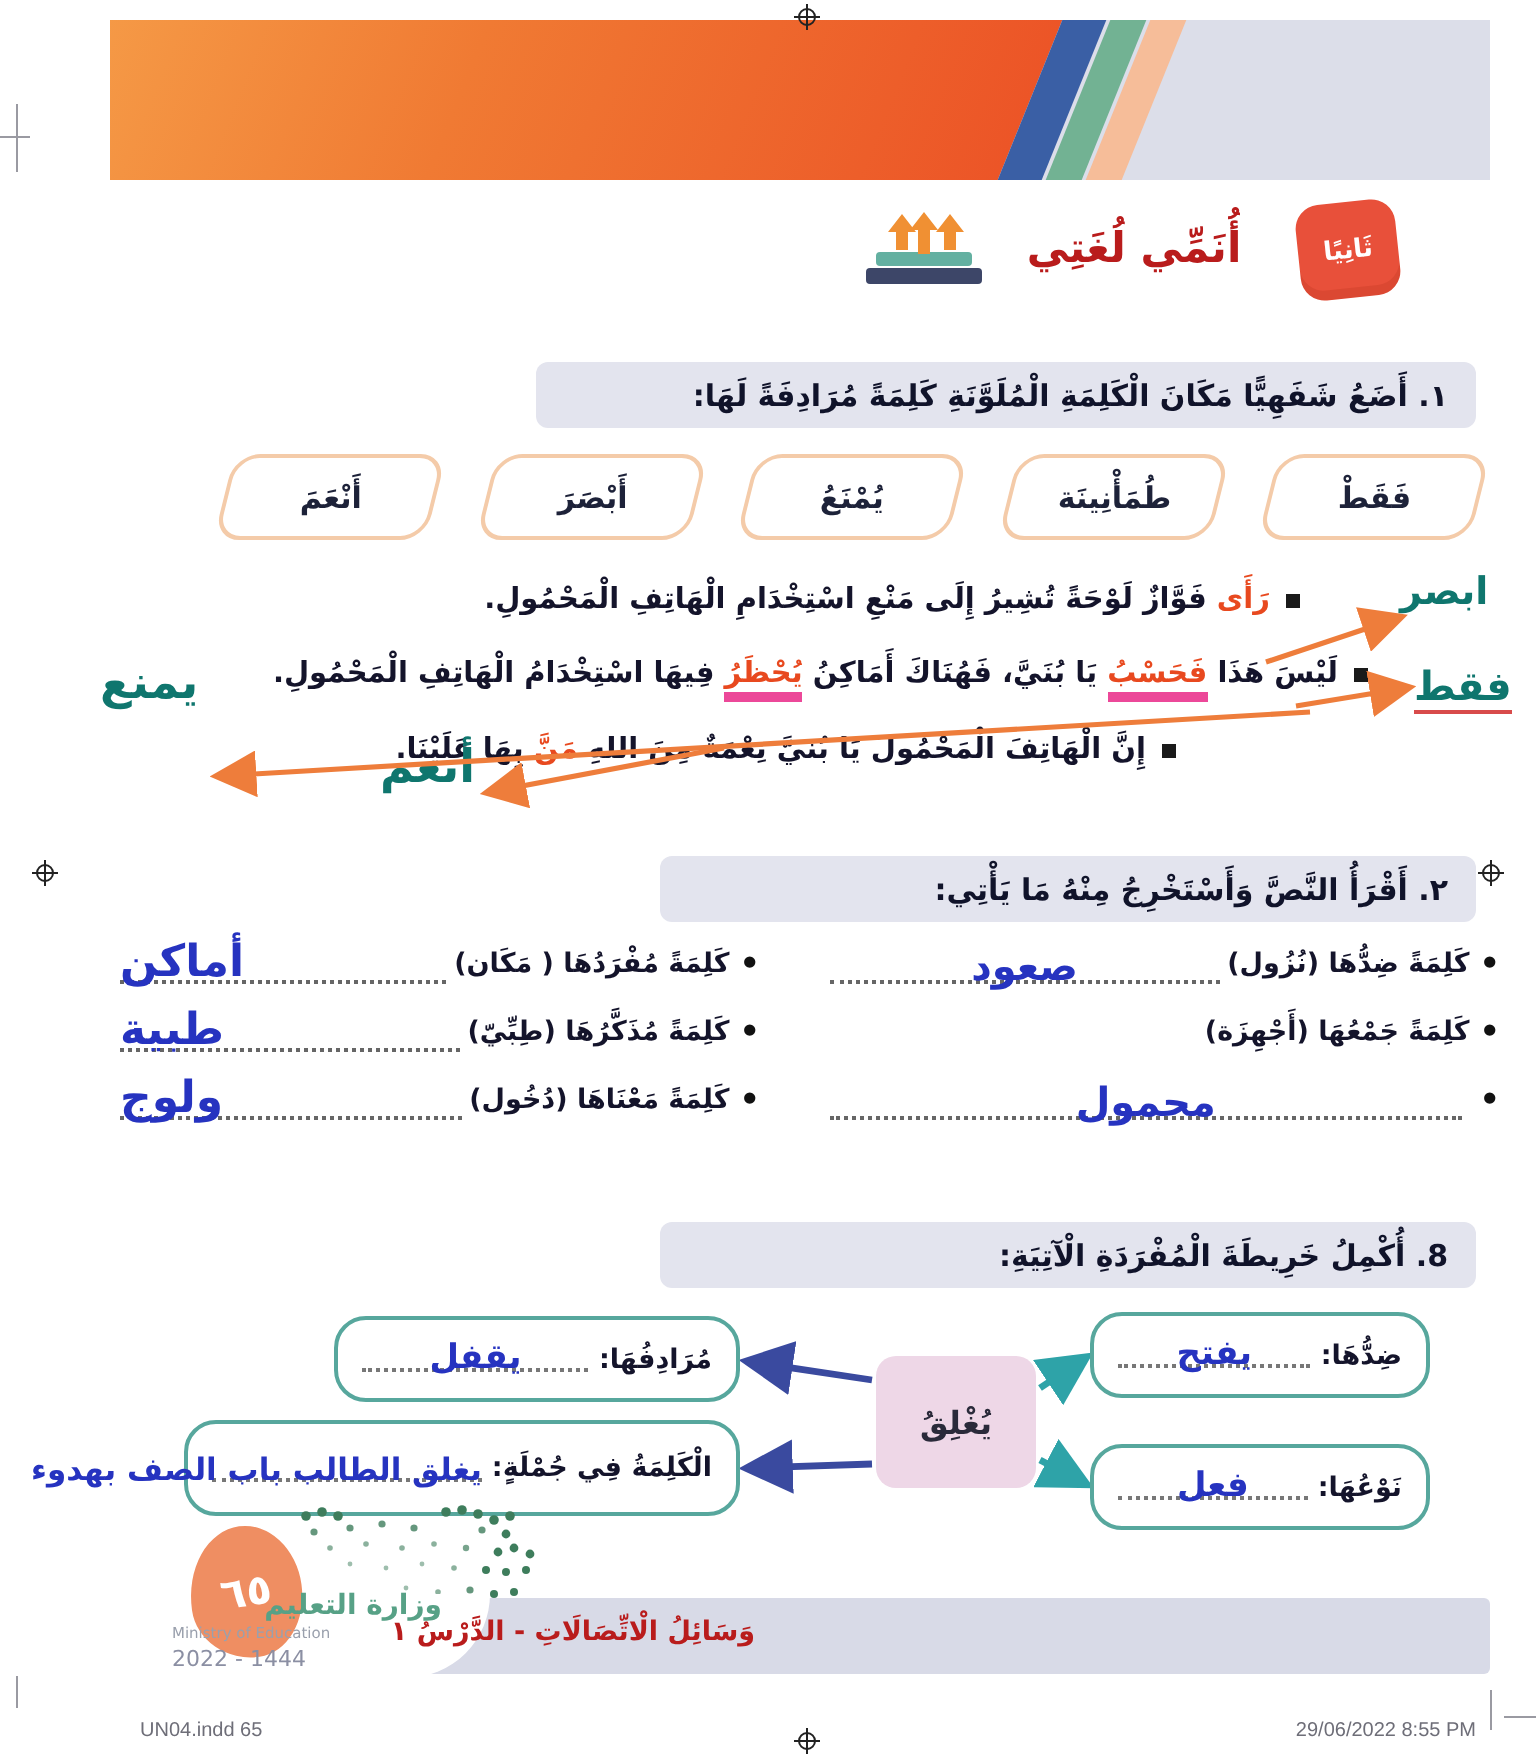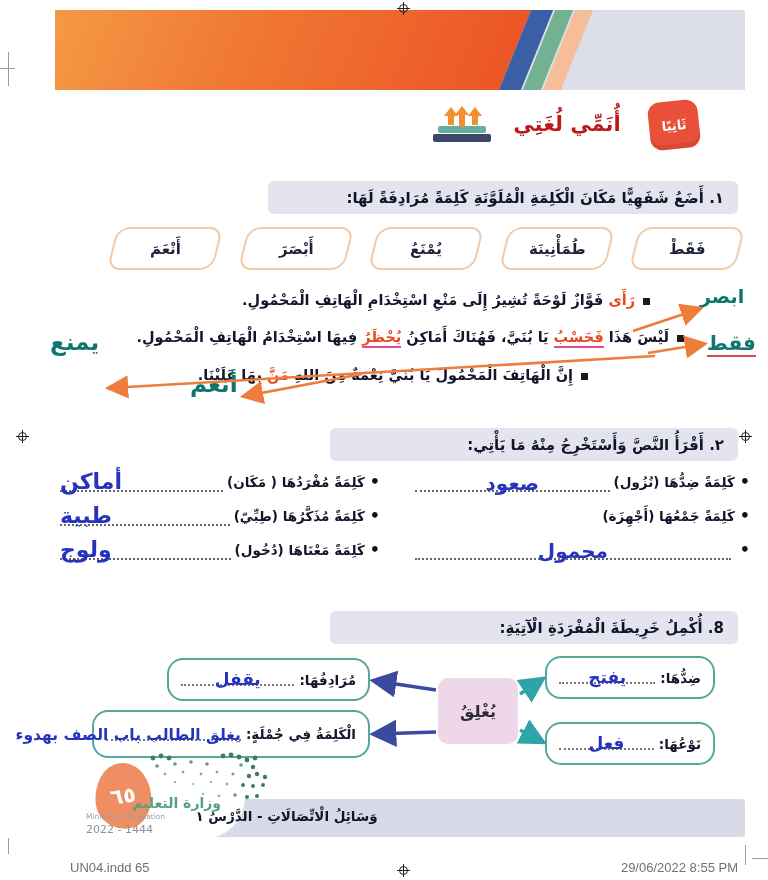--- a/index.html
+++ b/index.html
@@ -50,21 +50,21 @@
 
   
   .bullet-line { position:absolute; direction:rtl; font-weight:bold; font-size:14.5px;
            color:#14142b; white-space:nowrap; }
   .b1 { right:118px; top:292px; }
   .b2 { right:84px;  top:329px; }
   .b3 { right:180px; top:367px; }
   .sq { display:inline-block; width:7px; height:7px; background:#1a1a1a;
         margin-left:8px; vertical-align:middle; }
   .cw { color:#e8491f; }
-  .cw-u { border-bottom:2px solid #ec4899; padding-bottom:1px; }
+  .cw-u { border-bottom:5px solid #ec4899; padding-bottom:1px; }
 
   .hw { position:absolute; color:#0f766e; font-weight:bold; direction:rtl;
         white-space:nowrap; }
   .ann-absara { left:700px; top:285px; font-size:19px; }
   .ann-faqat  { left:707px; top:331px; font-size:20px; border-bottom:2px solid #d84b4b; }
   .ann-yumnaa { left:50px;  top:329px; font-size:23px; }
   .ann-anaama { left:190px; top:371px; font-size:23px; }
 
   .arrows-svg { position:absolute; left:0; top:280px; pointer-events:none; }
 
@@ -103,34 +103,34 @@
   .mans-nowrap { position:absolute; right:0; bottom:-5px; white-space:nowrap;
           direction:rtl; color:#2633c0; font-weight:bold; font-size:15.5px; }
   .map-arrows { position:absolute; left:0; top:0; pointer-events:none; }
 
   
   .footer-band { position:absolute; left:55px; top:799px; width:690px; height:38px;
           background:#d8dae7; border-radius:3px; }
   .band-notch { position:absolute; left:55px; top:797px; width:190px; height:42px;
           background:#fff; border-radius:0 0 90px 0; }
   .lesson-title { position:absolute; left:194px; top:808px; width:185px;
-          direction:rtl; text-align:center; color:#0f172a; font-weight:bold;
+          direction:rtl; text-align:center; color:#b91c1c; font-weight:bold;
           font-size:13.5px; }
   .dots-svg { position:absolute; left:145px; top:752px; }
   .page-blob { position:absolute; left:95px; top:763px; width:56px; height:66px;
           background:#ef8e62; border-radius:52% 48% 46% 54% / 58% 50% 50% 42%;
           display:flex; align-items:center; justify-content:center;
           color:#fff; font-weight:bold; font-size:21px; transform:rotate(-8deg); }
   .ministry { position:absolute; left:86px; top:795px; width:135px; }
   .ministry .ar { color:#57a186; font-weight:bold; font-size:14px; direction:rtl;
           letter-spacing:1px; }
   .ministry .en { color:#9aa0ad; font-size:7.5px; margin-top:1px; }
   .ministry .yr { color:#8b8fa3; font-size:11px; margin-top:2px; }
 
-  .print-mark { position:absolute; font-size:13px; color:#6e6e78; top:860px;
+  .print-mark { position:absolute; font-size:10px; color:#6e6e78; top:860px;
           font-family:"Liberation Sans", sans-serif; }
   .pm-left { left:70px; }
   .pm-right { right:30px; }
 
   
   .reg { position:absolute; width:13px; height:13px; }
   .reg::before, .reg::after { content:""; position:absolute; background:#222; }
   .reg::before { left:6px; top:0; width:1px; height:13px; }
   .reg::after  { left:0; top:6px; width:13px; height:1px; }
   .reg .c { position:absolute; left:2px; top:2px; width:9px; height:9px;

